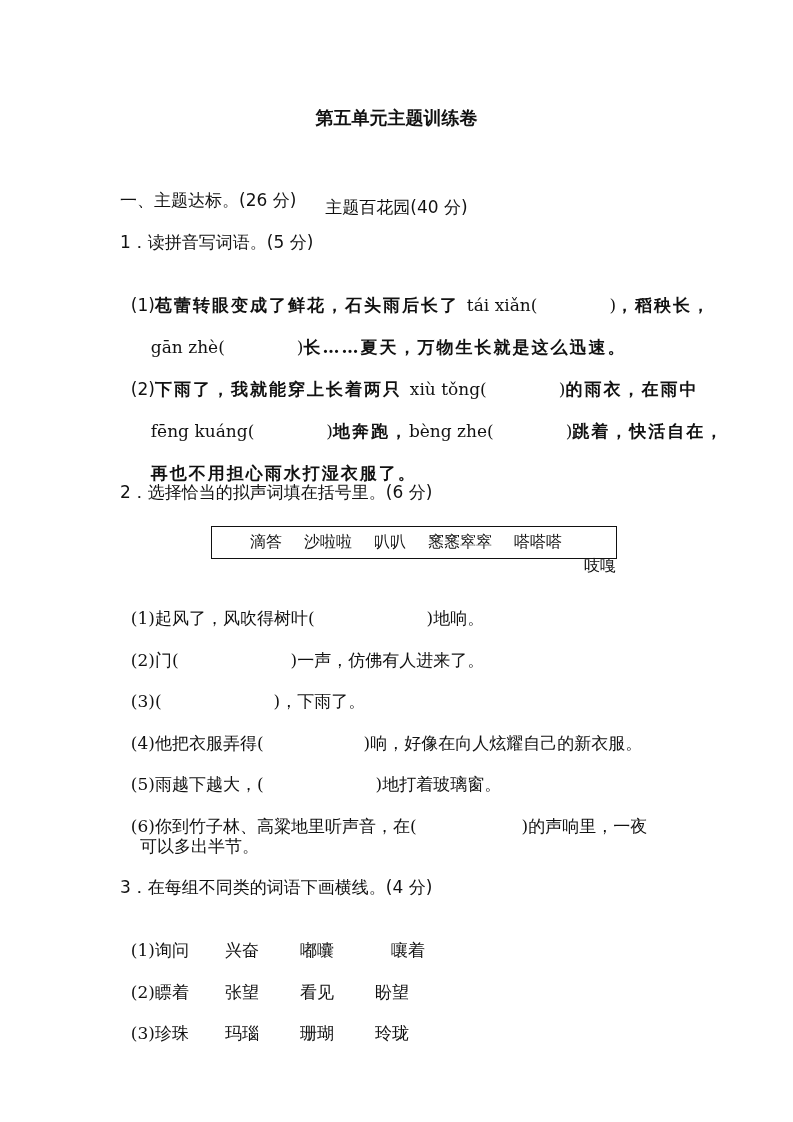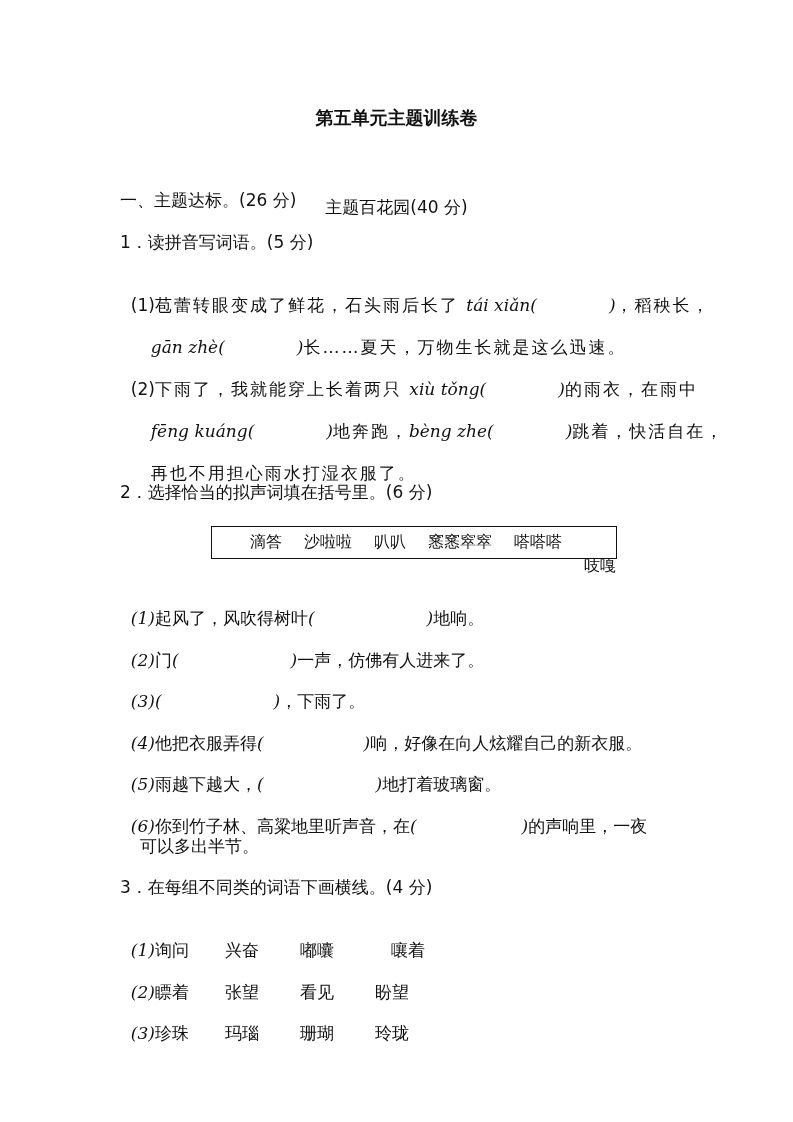--- a/index.html
+++ b/index.html
@@ -2,22 +2,22 @@
 <html><head>
   <meta charset="utf-8">
   <style>
     html, body { margin: 0; padding: 0; background: #ffffff; }
     body { width: 793px; height: 1122px; position: relative; overflow: hidden;
            font-family: "DejaVu Sans", "Liberation Sans", sans-serif; color: #111; }
     .line { position: absolute; left: 120px; font-size: 17px; line-height: 22px; white-space: pre; }
     .indent { left: 140px; }
     .title { position: absolute; left: 0; width: 793px; text-align: center; font-weight: bold; font-size: 18px; top: 106px; }
     .subtitle { position: absolute; left: 0; width: 793px; text-align: center; font-size: 17px; top: 148px; margin-top: 48px; }
-    .serif { font-family: "DejaVu Serif", "Liberation Serif", serif; font-style: italic; }
-    .kai { font-family: "DejaVu Serif", "Liberation Serif", serif; letter-spacing: 2px; }
+    .serif { font-family: "DejaVu Serif", "Liberation Serif", serif; }
+    .kai { font-family: "DejaVu Serif", "Liberation Serif", serif; letter-spacing: 2px; font-weight: bold; }
     .blank { display: inline-block; }
     .box { position: absolute; left: 211px; top: 526px; width: 406px; height: 33px;
            border: 1.5px solid #111; display: flex; align-items: center; padding-left: 6px;
            box-sizing: border-box; font-size: 16px; font-family: "DejaVu Serif", "Liberation Serif", serif; justify-content: flex-end; }
     .box span { margin-right: 22px; }
     .box span:last-child { margin-right: 0; margin-top: 48px; }
     .w { display: inline-block; width: 96px; }
   </style>
 </head>
 <body>

